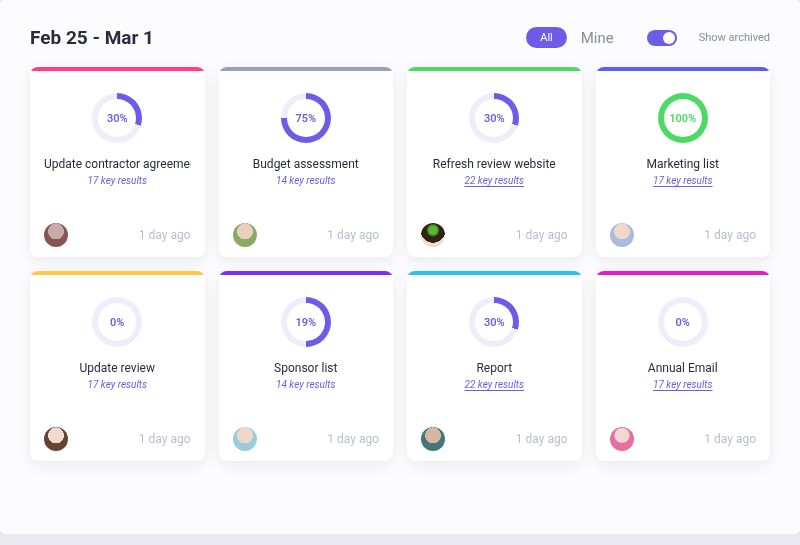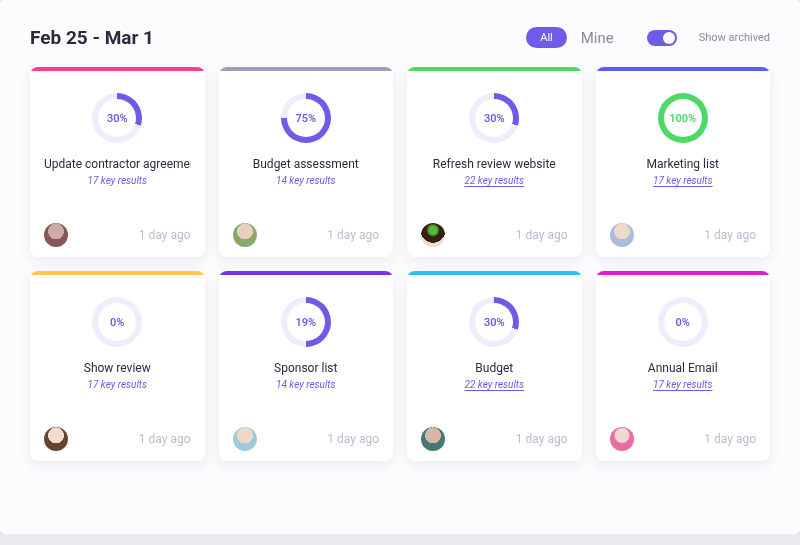--- a/index.html
+++ b/index.html
@@ -147,21 +147,21 @@
           <span class="timestamp">1 day ago</span>
         </div>
       </div>
       <div class="card">
         <div class="accent" style="background: rgb(255, 201, 71);"></div>
         <div class="ring-wrap">
           <div class="ring" style="--pct: 0; --col: #6c5ce7;">
             <span class="ring-label" style="color: rgb(108, 92, 231);">0%</span>
           </div>
         </div>
-        <div class="card-title">Show review</div>
+        <div class="card-title">Update review</div>
         <div class="card-sub">17 key results</div>
         <div class="card-footer">
           <span class="avatar av-5"></span>
           <span class="timestamp">1 day ago</span>
         </div>
       </div>
       <div class="card">
         <div class="accent" style="background: rgb(122, 47, 242);"></div>
         <div class="ring-wrap">
           <div class="ring" style="--pct: 50; --col: #6c5ce7;">
@@ -175,21 +175,21 @@
           <span class="timestamp">1 day ago</span>
         </div>
       </div>
       <div class="card">
         <div class="accent" style="background: rgb(41, 195, 229);"></div>
         <div class="ring-wrap">
           <div class="ring" style="--pct: 30; --col: #6c5ce7;">
             <span class="ring-label" style="color: rgb(108, 92, 231);">30%</span>
           </div>
         </div>
-        <div class="card-title">Budget</div>
+        <div class="card-title">Report</div>
         <div class="card-sub underline">22 key results</div>
         <div class="card-footer">
           <span class="avatar av-7"></span>
           <span class="timestamp">1 day ago</span>
         </div>
       </div>
       <div class="card">
         <div class="accent" style="background: rgb(226, 27, 198);"></div>
         <div class="ring-wrap">
           <div class="ring" style="--pct: 0; --col: #6c5ce7;">

